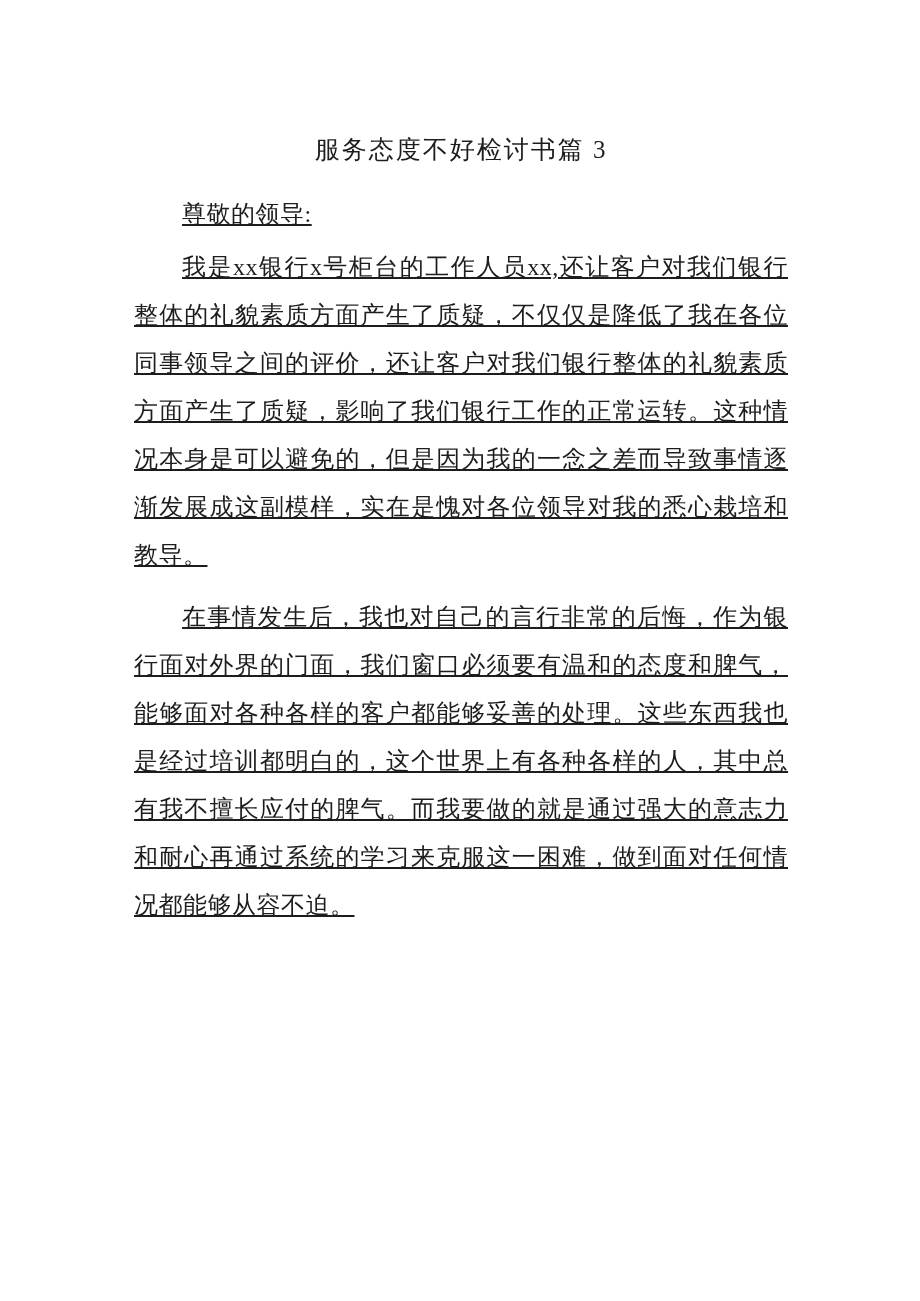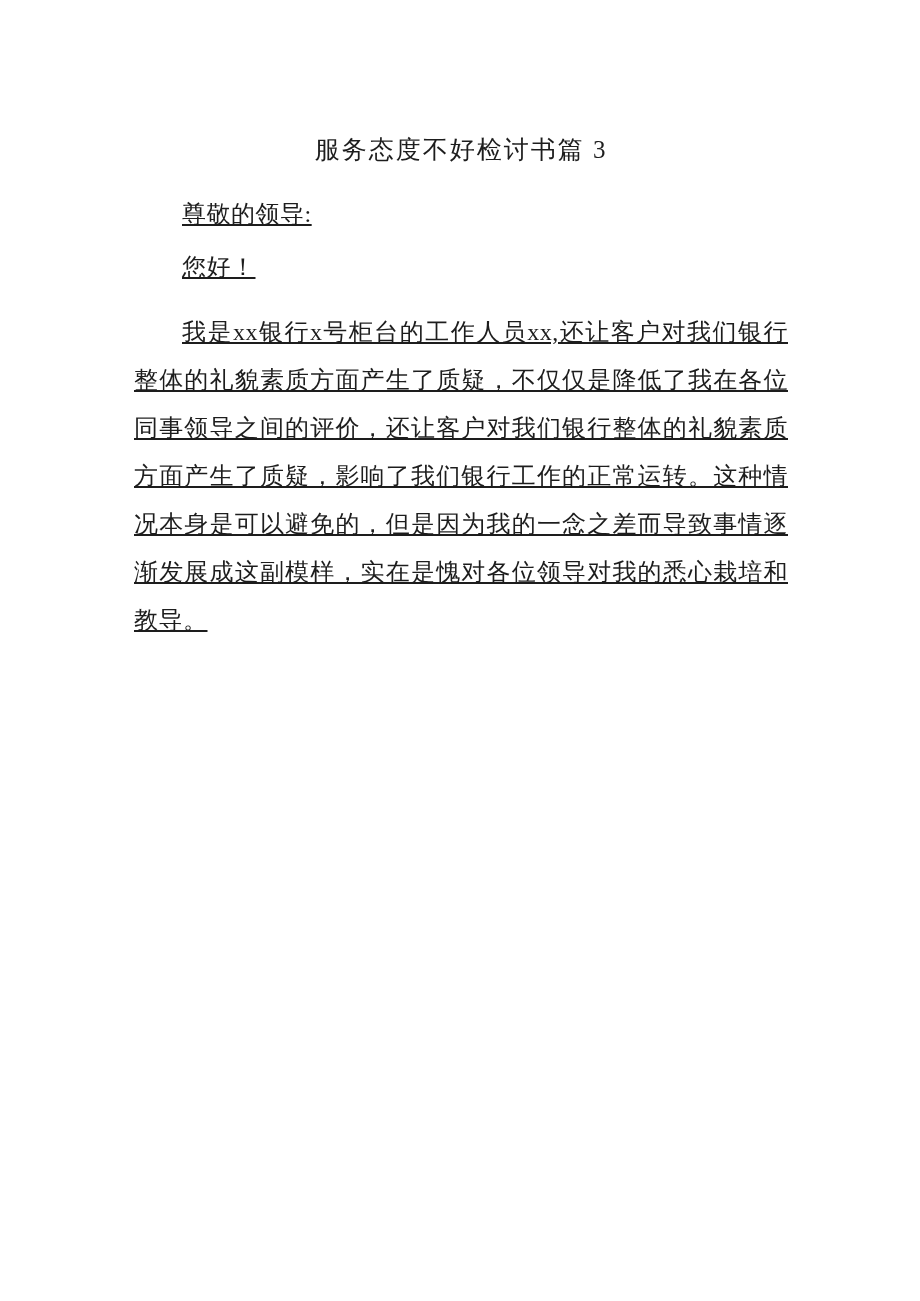--- a/index.html
+++ b/index.html
@@ -45,18 +45,18 @@
   }
 </style>
 </head>
 <body>
 
 <div class="page">
   <h1 class="doc-title">服务态度不好检讨书篇 3</h1>
 
   <p class="salutation">尊敬的领导:</p>
 
-  <p class="greeting">您好！</p>
 
   <p class="body-para">我是xx银行x号柜台的工作人员xx,还让客户对我们银行整体的礼貌素质方面产生了质疑，不仅仅是降低了我在各位同事领导之间的评价，还让客户对我们银行整体的礼貌素质方面产生了质疑，影响了我们银行工作的正常运转。这种情况本身是可以避免的，但是因为我的一念之差而导致事情逐渐发展成这副模样，实在是愧对各位领导对我的悉心栽培和教导。</p>
 
 
+  <p class="body-para">在事情发生后，我也对自己的言行非常的后悔，作为银行面对外界的门面，我们窗口必须要有温和的态度和脾气，能够面对各种各样的客户都能够妥善的处理。这些东西我也是经过培训都明白的，这个世界上有各种各样的人，其中总有我不擅长应付的脾气。而我要做的就是通过强大的意志力和耐心再通过系统的学习来克服这一困难，做到面对任何情况都能够从容不迫。</p>
 </div>
 
 </body></html>

